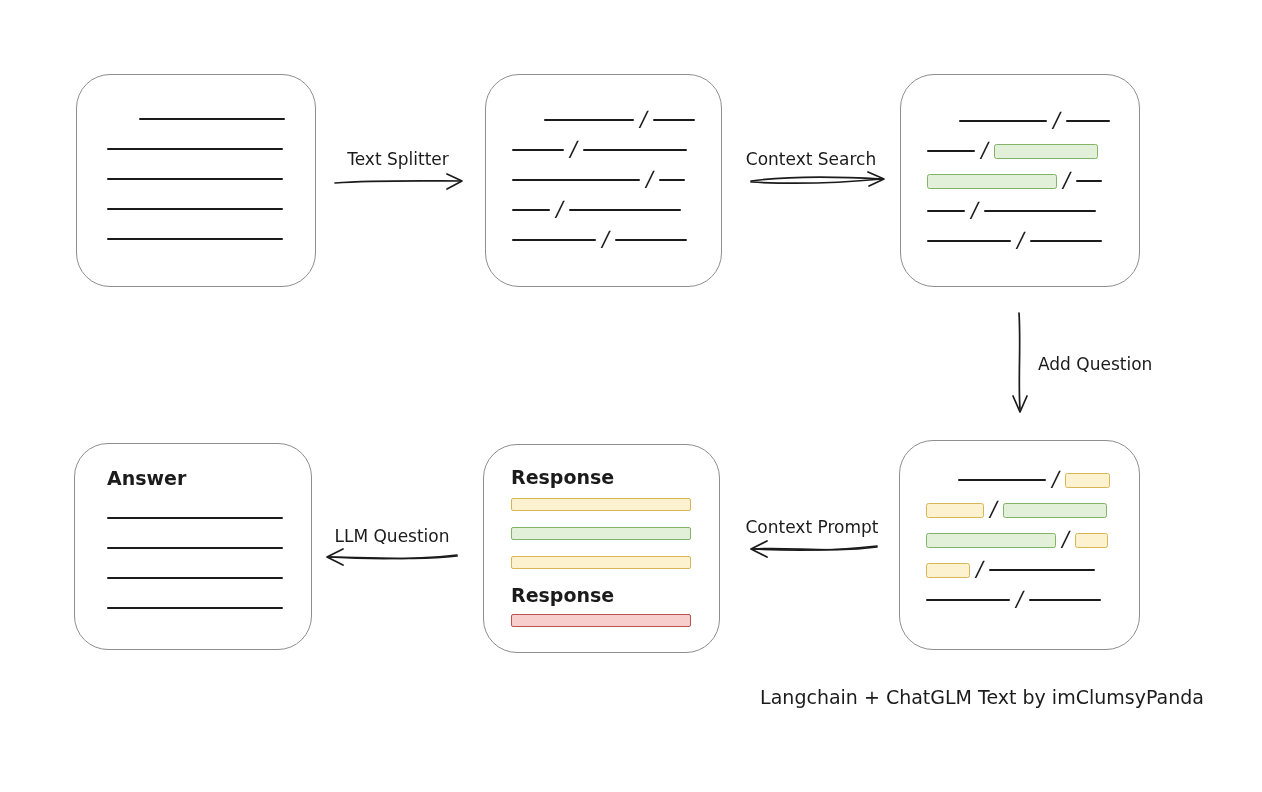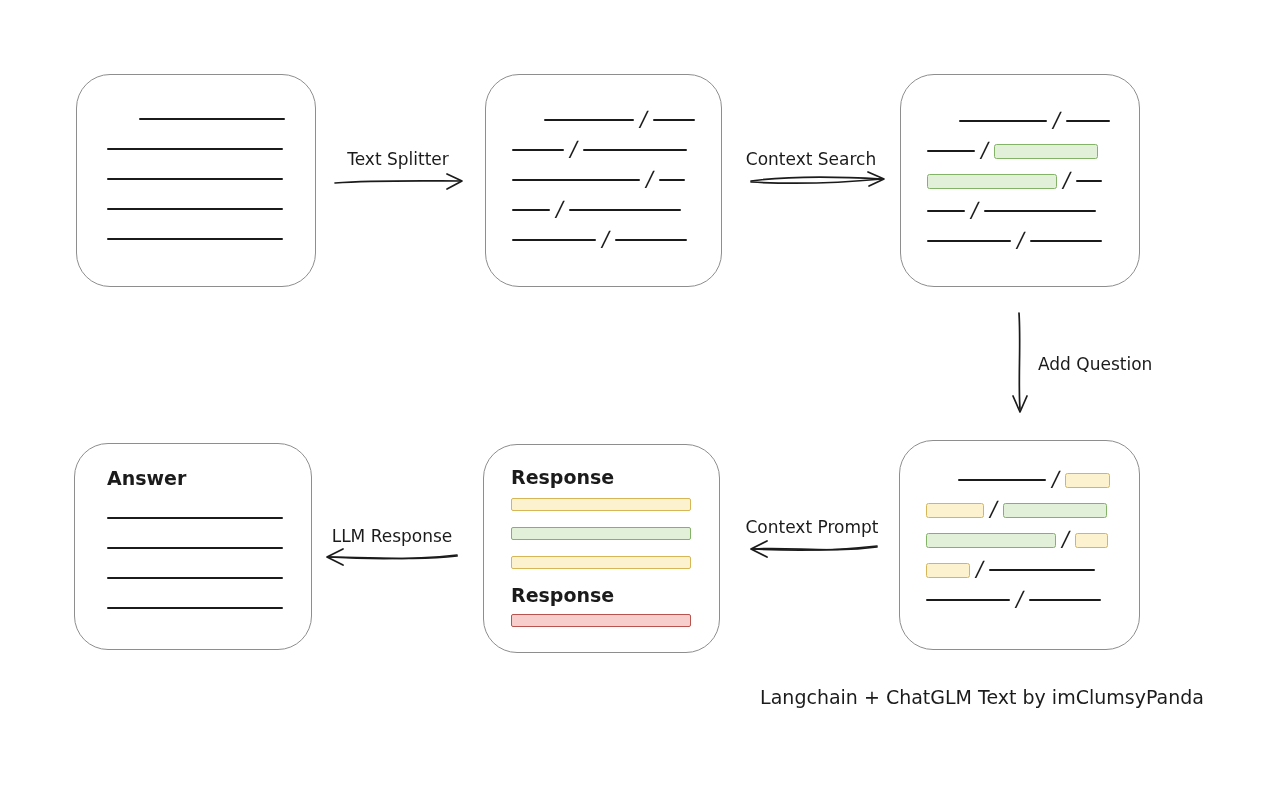--- a/index.html
+++ b/index.html
@@ -241,16 +241,16 @@
         <div class="row">
           <span class="seg-line" style="width: 176px;"></span>
         </div>
       </div>
   </div>
 
   <div class="label label-text-splitter">Text Splitter</div>
   <div class="label label-vector-search">Context Search</div>
   <div class="label label-add-context">Add Question</div>
   <div class="label label-generate-prompt">Context Prompt</div>
-  <div class="label label-llm-response">LLM Response</div>
+  <div class="label label-llm-response">LLM Question</div>
 
   <div class="caption">Langchain + ChatGLM Text by imClumsyPanda</div>
 </div>
 
 </body></html>

